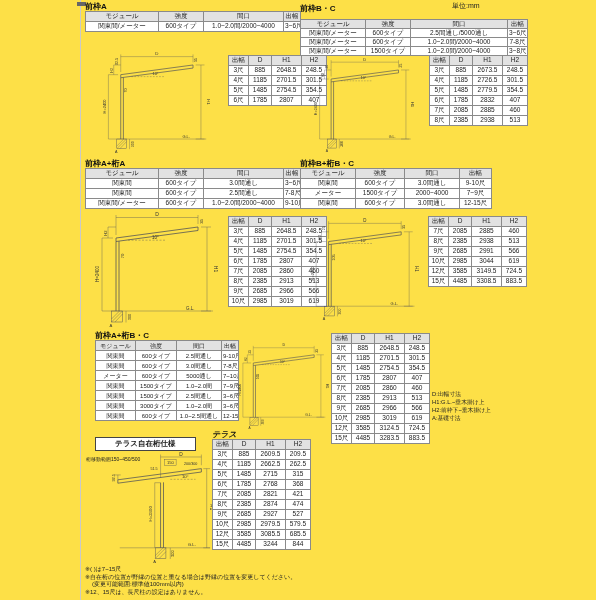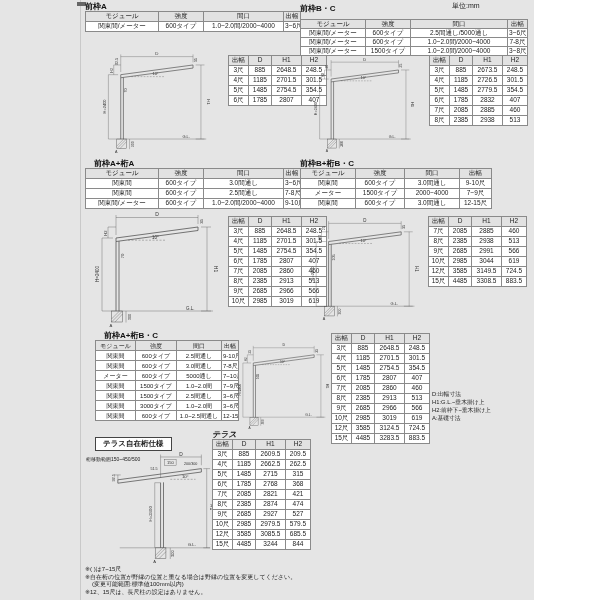--- a/index.html
+++ b/index.html
@@ -1,22 +1,22 @@
 <!DOCTYPE html>
 <html><head>
 <meta charset="utf-8">
 <style>
   html,body{margin:0;padding:0;background:#fff;}
-  #page{position:relative;width:534px;height:600px;background:#e5e5e5;overflow:hidden;
+  #page{position:relative;width:596px;height:600px;background:#fde047;overflow:hidden;
         font-family:"Liberation Sans","DejaVu Sans",sans-serif;color:#222;}
   .abs{position:absolute;}
   #edge-rule{left:80px;top:0;width:1px;height:600px;background:#c9c9c9;}
   #edge-mark{left:77px;top:2px;width:9px;height:4px;background:#666;}
   .section-title{font-size:8px;font-weight:bold;color:#111;white-space:nowrap;}
-  .boxed-title{font-size:7.5px;font-weight:bold;border:1px solid #444;padding:1px 7px;background:#fff;white-space:nowrap;}
+  .boxed-title{font-size:7.5px;font-weight:bold;border:1px solid #444;padding:1px 19px;background:#fff;white-space:nowrap;}
   .unit{font-size:7px;color:#222;}
   table.tbl{border-collapse:collapse;background:#fff;table-layout:fixed;}
   .tbl th{background:#e2e2e2;font-weight:normal;}
   .tbl th,.tbl td{border:1px solid #8a8a8a;font-size:6.5px;line-height:1;text-align:center;
                   padding:0 1px;height:9px;white-space:nowrap;overflow:hidden;color:#222;}
   .dim{width:88px;}
   .dim th:nth-child(1),.dim td:nth-child(1){width:17px;}
   .dim th:nth-child(2),.dim td:nth-child(2){width:20px;}
   .dim th:nth-child(3),.dim td:nth-child(3){width:27px;}
   .dim th:nth-child(4),.dim td:nth-child(4){width:22px;}
@@ -41,27 +41,27 @@
   #s5-spec th,#s5-spec td{font-size:6px;}
   svg.diagram{overflow:visible;}
   svg.diagram text{fill:#333;font-family:"Liberation Sans","DejaVu Sans",sans-serif;}
   #s1-title{left:85px;top:1px;}   #s1-spec{left:85px;top:11px;}
   #s1-svg{left:86px;top:50px;width:140px;height:104px;}
   #s1-dim{left:228px;top:55px;}
   #unit-label{left:452px;top:1px;}
   #s2-title{left:300px;top:3px;}  #s2-spec{left:300px;top:19px;}
   #s2-svg{left:300px;top:56px;width:128px;height:97px;}
   #s2-dim{left:429px;top:55px;}
-  #s3-title{left:85px;top:158px;margin-left:9px;} #s3-spec{left:85px;top:168px;}
+  #s3-title{left:85px;top:158px;} #s3-spec{left:85px;top:168px;}
   #s3-svg{left:86px;top:210px;width:140px;height:118px;}
   #s3-dim{left:228px;top:216px;}
   #s4-title{left:300px;top:158px;}#s4-spec{left:300px;top:168px;}
   #s4-svg{left:302px;top:210px;width:124px;height:118px;}
   #s4-dim{left:428px;top:216px;}
-  #s5-title{left:104px;top:330px;} #s5-spec{left:95px;top:340px;}
+  #s5-title{left:95px;top:330px;} #s5-spec{left:95px;top:340px;}
   #s5-svg{left:231px;top:327px;width:104px;height:118px;}
   #s5-dim{left:331px;top:333px;}
   #s5-legend{left:432px;top:390px;width:118px;font-size:5.8px;line-height:8px;white-space:nowrap;}
   #s6-title{left:95px;top:437px;}
   #s6-note{left:86px;top:456px;width:70px;font-size:5px;line-height:6px;}
   #s6-svg{left:112px;top:448px;width:102px;height:118px;}
   #s6-table-title{left:212px;top:429px;font-style:italic;}
   #s6-dim{left:212px;top:439px;}
   #notes{left:85px;top:566px;width:250px;font-size:6px;line-height:7.5px;color:#222;}
   #notes .indent{padding-left:7px;}

